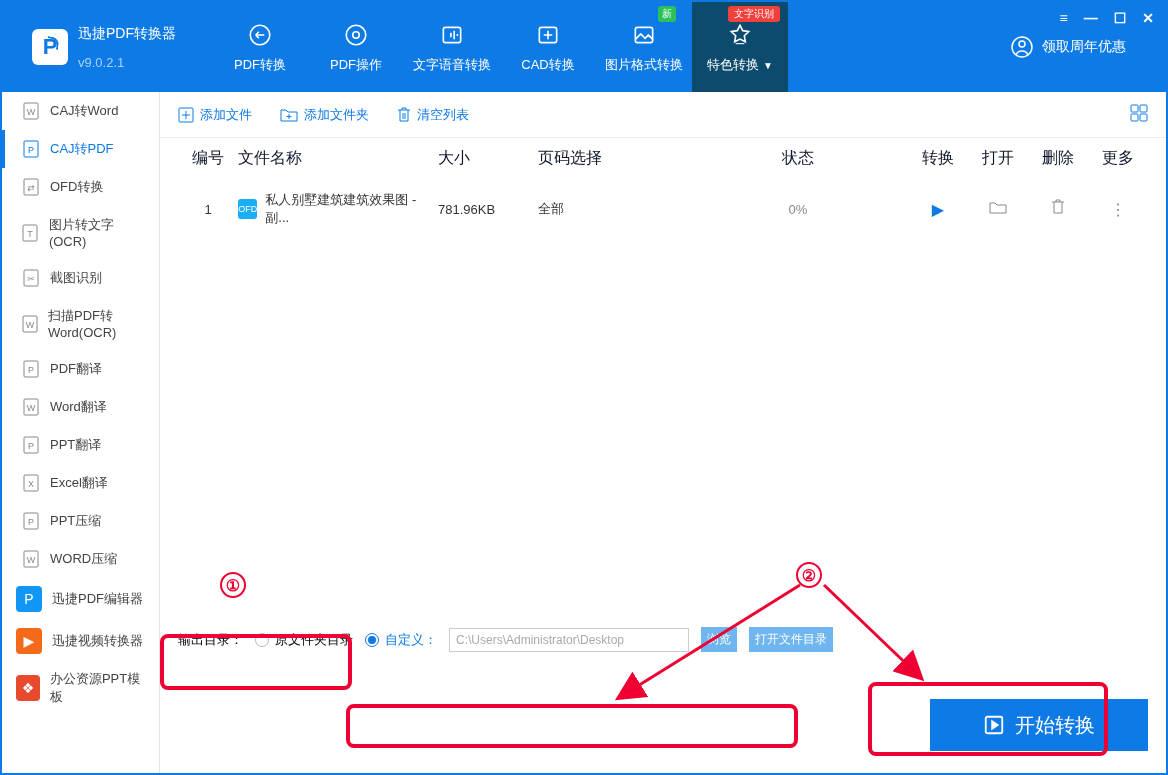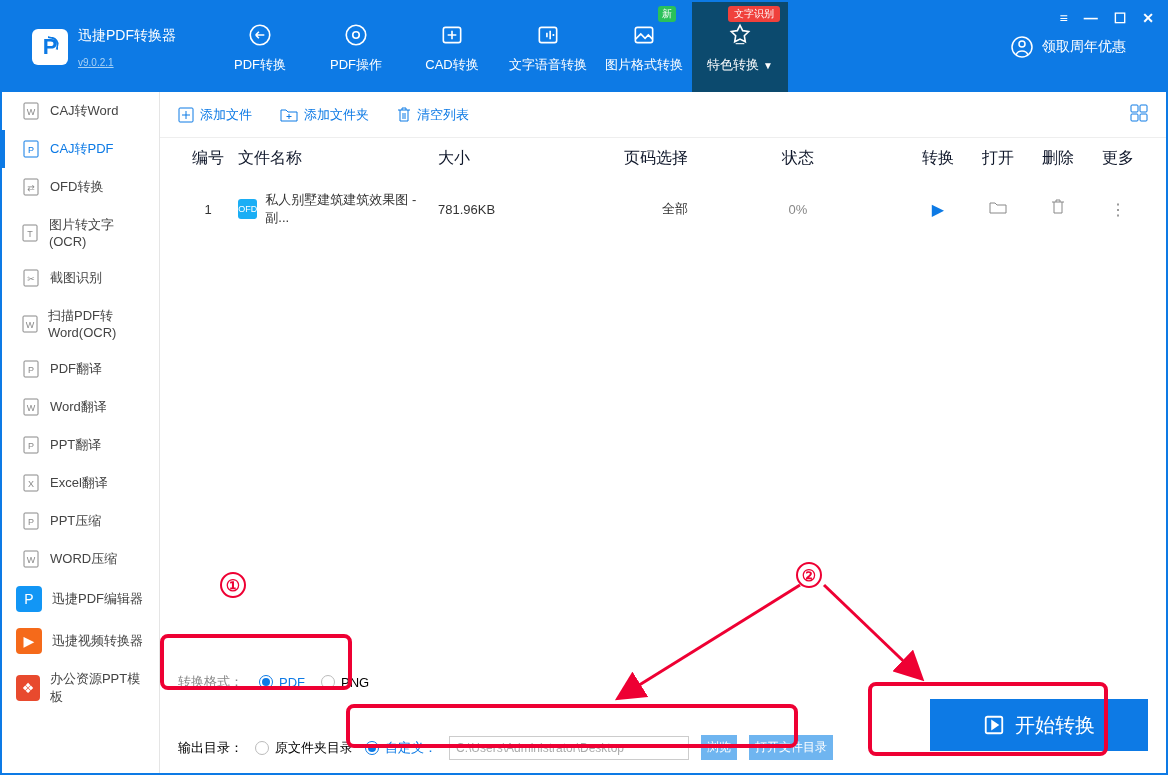--- a/index.html
+++ b/index.html
@@ -5,21 +5,21 @@
 * { margin: 0; padding: 0; box-sizing: border-box; font-family: "Microsoft YaHei", sans-serif; }
 body { width: 1168px; height: 775px; background: #fff; border: 2px solid #0d7ae5; position: relative; overflow: hidden; }
 
 
 .header { height: 90px; background: #0d7ae5; display: flex; align-items: center; color: #fff; position: relative; }
 .logo-area { display: flex; align-items: center; padding-left: 30px; width: 210px; }
 .logo-box { width: 36px; height: 36px; background: #fff; border-radius: 6px; display: flex; align-items: center; justify-content: center; margin-right: 10px; }
 .logo-p { color: #0d7ae5; font-weight: bold; font-size: 22px; position: relative; }
 .logo-p::after { content: ''; position: absolute; right: -2px; top: 3px; width: 10px; height: 10px; border: 2px solid #0d7ae5; border-bottom: none; border-left: none; border-radius: 0 8px 0 0; transform: rotate(10deg); }
 .app-title { font-size: 14px; }
-.app-ver { font-size: 10px; color: #a8d2f5; margin-top: 12px; text-decoration: underline; }
+.app-ver { font-size: 13px; color: #a8d2f5; margin-top: 12px; }
 
 .tabs { display: flex; height: 100%; }
 .tab { width: 96px; display: flex; flex-direction: column; align-items: center; justify-content: center; font-size: 13px; cursor: pointer; position: relative; }
 .tab.active { background: #0c4a6e; }
 .tab-icon { width: 30px; height: 30px; margin-bottom: 6px; display: flex; align-items: center; justify-content: center; }
 .tab svg { stroke: #fff; fill: none; stroke-width: 1.5; }
 .tab-badge { position: absolute; top: 4px; right: 16px; background: #2ac15a; color: #fff; font-size: 10px; padding: 1px 4px; border-radius: 3px; }
 .tab-badge.red { background: #f0413c; right: 8px; padding: 1px 6px; }
 .tab .chev { display: inline-block; margin-left: 4px; font-size: 10px; }
 
@@ -47,21 +47,21 @@
 .content { flex: 1; display: flex; flex-direction: column; position: relative; }
 .toolbar { height: 46px; display: flex; align-items: center; padding: 0 18px; border-bottom: 1px solid #eee; gap: 28px; }
 .tb-btn { display: flex; align-items: center; gap: 6px; font-size: 13px; color: #0d7ae5; cursor: pointer; }
 .tb-btn svg { stroke: #0d7ae5; fill: none; }
 .view-toggle { margin-left: auto; color: #0d7ae5; }
 
 .table-head { display: flex; padding: 10px 18px; font-size: 16px; color: #0f172a; }
 .col-idx { width: 60px; text-align: center; }
 .col-name { width: 200px; }
 .col-size { width: 100px; text-align: left; }
-.col-page { width: 150px; text-align: right; }
+.col-page { width: 150px; text-align: left; }
 .col-status { width: 220px; text-align: center; }
 .col-conv { width: 60px; text-align: center; }
 .col-open { width: 60px; text-align: center; }
 .col-del { width: 60px; text-align: center; }
 .col-more { width: 60px; text-align: center; }
 
 .table-row { display: flex; padding: 12px 18px; font-size: 13px; color: #333; align-items: center; }
 .file-icon { width: 20px; height: 20px; background: #1aaef5; border-radius: 3px; color: #fff; font-size: 9px; display: inline-flex; align-items: center; justify-content: center; margin-right: 8px; }
 .col-name-row { width: 200px; display: flex; align-items: center; }
 .progress { color: #888; }
@@ -118,33 +118,33 @@
             <circle cx="12" cy="12" r="9"></circle>
             <circle cx="12" cy="12" r="3"></circle>
           </svg>
         </div>
       <span>PDF操作</span>
     </div>
     <div class="tab">
       <div class="tab-icon">
           <svg width="26" height="26" viewBox="0 0 24 24">
             <rect x="4" y="5" width="16" height="14" rx="2"></rect>
+            <path d="M8 12v0M11 10v4M14 8v8M17 11v2"></path>
+          </svg>
+        </div>
+      <span>文字语音转换</span>
+    </div>
+    <div class="tab">
+      <div class="tab-icon">
+          <svg width="26" height="26" viewBox="0 0 24 24">
+            <rect x="4" y="5" width="16" height="14" rx="2"></rect>
             <path d="M12 8v8M8 12h8"></path>
           </svg>
         </div>
       <span>CAD转换</span>
-    </div>
-    <div class="tab">
-      <div class="tab-icon">
-          <svg width="26" height="26" viewBox="0 0 24 24">
-            <rect x="4" y="5" width="16" height="14" rx="2"></rect>
-            <path d="M8 12v0M11 10v4M14 8v8M17 11v2"></path>
-          </svg>
-        </div>
-      <span>文字语音转换</span>
     </div>
     <div class="tab">
       <div class="tab-badge">新</div>
       <div class="tab-icon">
           <svg width="26" height="26" viewBox="0 0 24 24">
             <rect x="4" y="5" width="16" height="14" rx="2"></rect>
             <path d="M4 16l5-5 4 4 3-3 4 4"></path>
           </svg>
         </div>
       <span>图片格式转换</span>
@@ -362,31 +362,20 @@
       <div class="col-open"><span class="action-icon"><svg width="18" height="14" viewBox="0 0 18 14" stroke="#888" fill="none">
               <path d="M1 3h5l2 2h9v8H1z"></path>
             </svg></span></div>
       <div class="col-del"><span class="action-icon"><svg width="14" height="16" viewBox="0 0 14 16" stroke="#888" fill="none">
               <path d="M1 3h12M3 3v11h8V3M5 3V1h4v2"></path>
             </svg></span></div>
       <div class="col-more"><span class="action-icon">⋮</span></div>
     </div>
 
     <div class="bottom-panel">
-      <div class="format-row">
-        <label>转换格式：</label>
-        <span class="radio sel">
-            <span class="radio-dot checked"></span>
-            <span>PDF</span>
-          </span>
-        <span class="radio">
-            <span class="radio-dot"></span>
-            <span>PNG</span>
-          </span>
-      </div>
       <div class="output-row">
         <label>输出目录：</label>
         <span class="radio">
             <span class="radio-dot"></span>
             <span>原文件夹目录</span>
           </span>
         <span class="radio sel">
             <span class="radio-dot checked"></span>
             <span>自定义：</span>
           </span>

